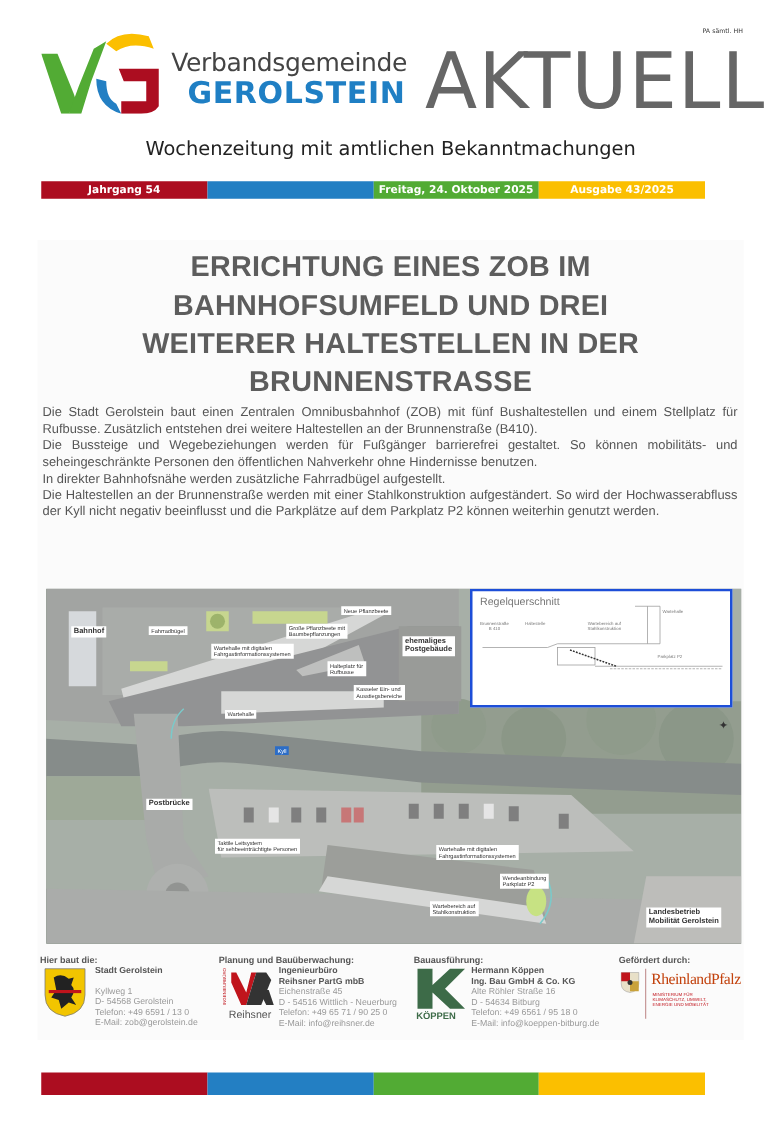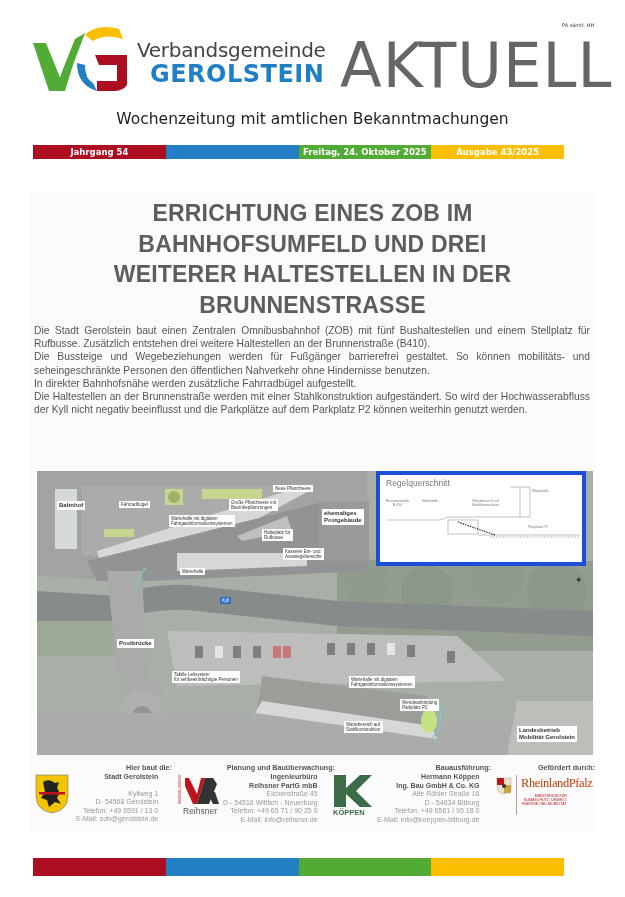--- a/index.html
+++ b/index.html
@@ -26,26 +26,26 @@
   .body-text { position: absolute; left: 4px; top: 132px; width: 556px; font-family: "Liberation Sans", sans-serif; font-size: 10.3px; line-height: 13.2px; color: #555; text-align: justify; }
   .body-text p { margin: 0; }
 
   
   .map { position: absolute; left: 7px; top: 279px; width: 556px; height: 284px; background: #8f988f; overflow: hidden; }
   .map svg { position: absolute; left: 0; top: 0; }
   .map-label { position: absolute; background: #fff; color: #333; font-size: 4.5px; line-height: 5px; padding: 1px 2px; font-family: "Liberation Sans", sans-serif; white-space: pre; }
   .map-label.bold { font-weight: bold; font-size: 6px; line-height: 7px; }
   .map-label.water { background: #2c6dc7; color: #fff; }
 
-  .section-box { position: absolute; left: 339px; top: 0; width: 210px; height: 95px; background: #fff; border: 4px solid #1d4ed8; }
+  .section-box { position: absolute; left: 339px; top: 0; width: 210px; height: 95px; background: #fff; border: 2px solid #1d4ed8; }
   .section-title { position: absolute; left: 6px; top: 3px; font-size: 8.5px; color: #777; font-family: "Liberation Sans", sans-serif; }
   .section-lbl { position: absolute; font-size: 3.5px; color: #777; line-height: 4px; text-align: center; white-space: pre; }
 
   
-  .credits { position: absolute; left: 30px; top: 763px; width: 565px; height: 70px; text-align: right; }
+  .credits { position: absolute; left: 30px; top: 763px; width: 565px; height: 70px; }
   .credit-col { position: absolute; top: 0; }
   .credit-head { font-weight: bold; font-size: 7.2px; color: #555; font-family: "Liberation Sans", sans-serif; }
   .credit-body { position: absolute; top: 10px; font-size: 7px; line-height: 8.6px; color: #999; font-family: "Liberation Sans", sans-serif; white-space: nowrap; }
   .credit-body .strong { font-weight: bold; color: #555; }
   .credit-logo { position: absolute; top: 11px; }
 </style>
 </head>
 <body>
 
 <div class="masthead">

